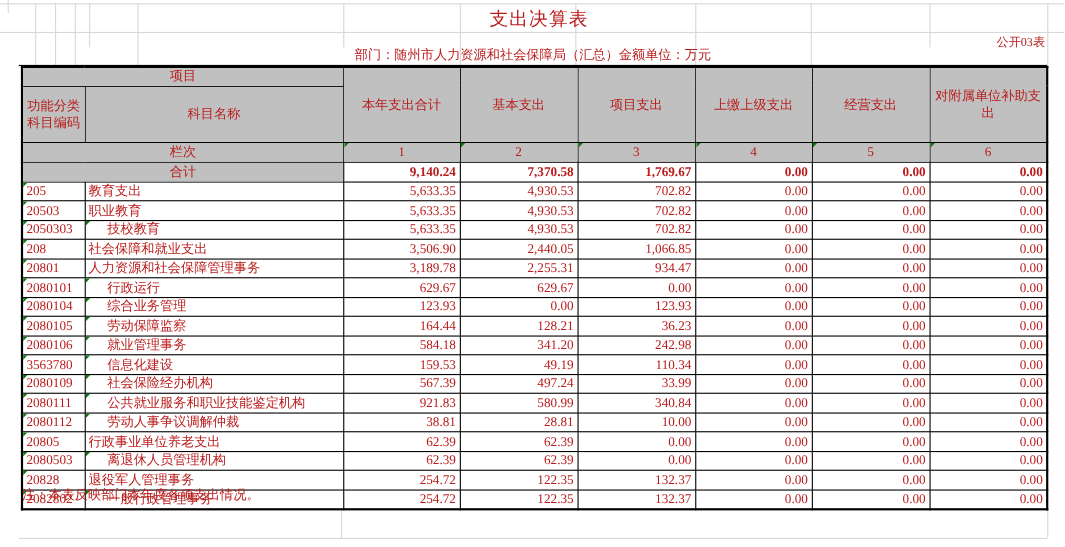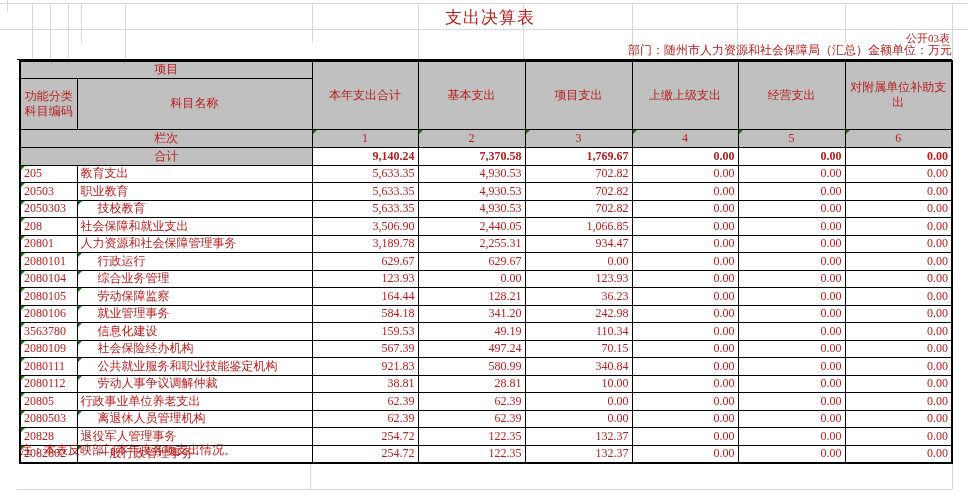--- a/index.html
+++ b/index.html
@@ -8,21 +8,21 @@
     font-family:"Liberation Serif","DejaVu Serif",serif;color:#b91c1c;overflow:hidden;
   }
   
   .hline{position:absolute;height:1px;background:#d8d8d8;}
   .vline{position:absolute;width:1px;background:#d8d8d8;}
   
   .title{position:absolute;left:312px;top:6px;width:356px;text-align:center;
          font-size:17px;letter-spacing:1px;}
   .sheet-label{position:absolute;right:18px;top:31px;font-size:11px;}
   .dept-row{position:absolute;left:17px;top:43px;width:935px;height:16px;
-            border-bottom:1px solid #000;display:flex;justify-content:flex-end;
+            border-bottom:1px solid #000;display:flex;justify-content:center;
             align-items:flex-end;font-size:12px;}
   
   table.main{position:absolute;left:19px;top:60px;width:933px;
              border-collapse:collapse;table-layout:fixed;
              border:2px solid #000;}
   table.main td{border:1px solid #000;font-size:12px;padding:0 3px;
                 overflow:hidden;position:relative;line-height:1.25;}
   .gray{background:#c0c0c0;text-align:center;}
   .hdr{background:#c0c0c0;text-align:center;vertical-align:middle;}
   .codehdr{white-space:pre-line;}
@@ -215,21 +215,21 @@
           <td class="val">110.34</td>
           <td class="val">0.00</td>
           <td class="val">0.00</td>
           <td class="val">0.00</td>
         </tr>
         <tr class="datarow">
           <td class="code tri">2080109</td>
           <td class="name indent tri">社会保险经办机构</td>
           <td class="val">567.39</td>
           <td class="val">497.24</td>
-          <td class="val">70.15</td>
+          <td class="val">33.99</td>
           <td class="val">0.00</td>
           <td class="val">0.00</td>
           <td class="val">0.00</td>
         </tr>
         <tr class="datarow">
           <td class="code tri">2080111</td>
           <td class="name indent tri">公共就业服务和职业技能鉴定机构</td>
           <td class="val">921.83</td>
           <td class="val">580.99</td>
           <td class="val">340.84</td>

